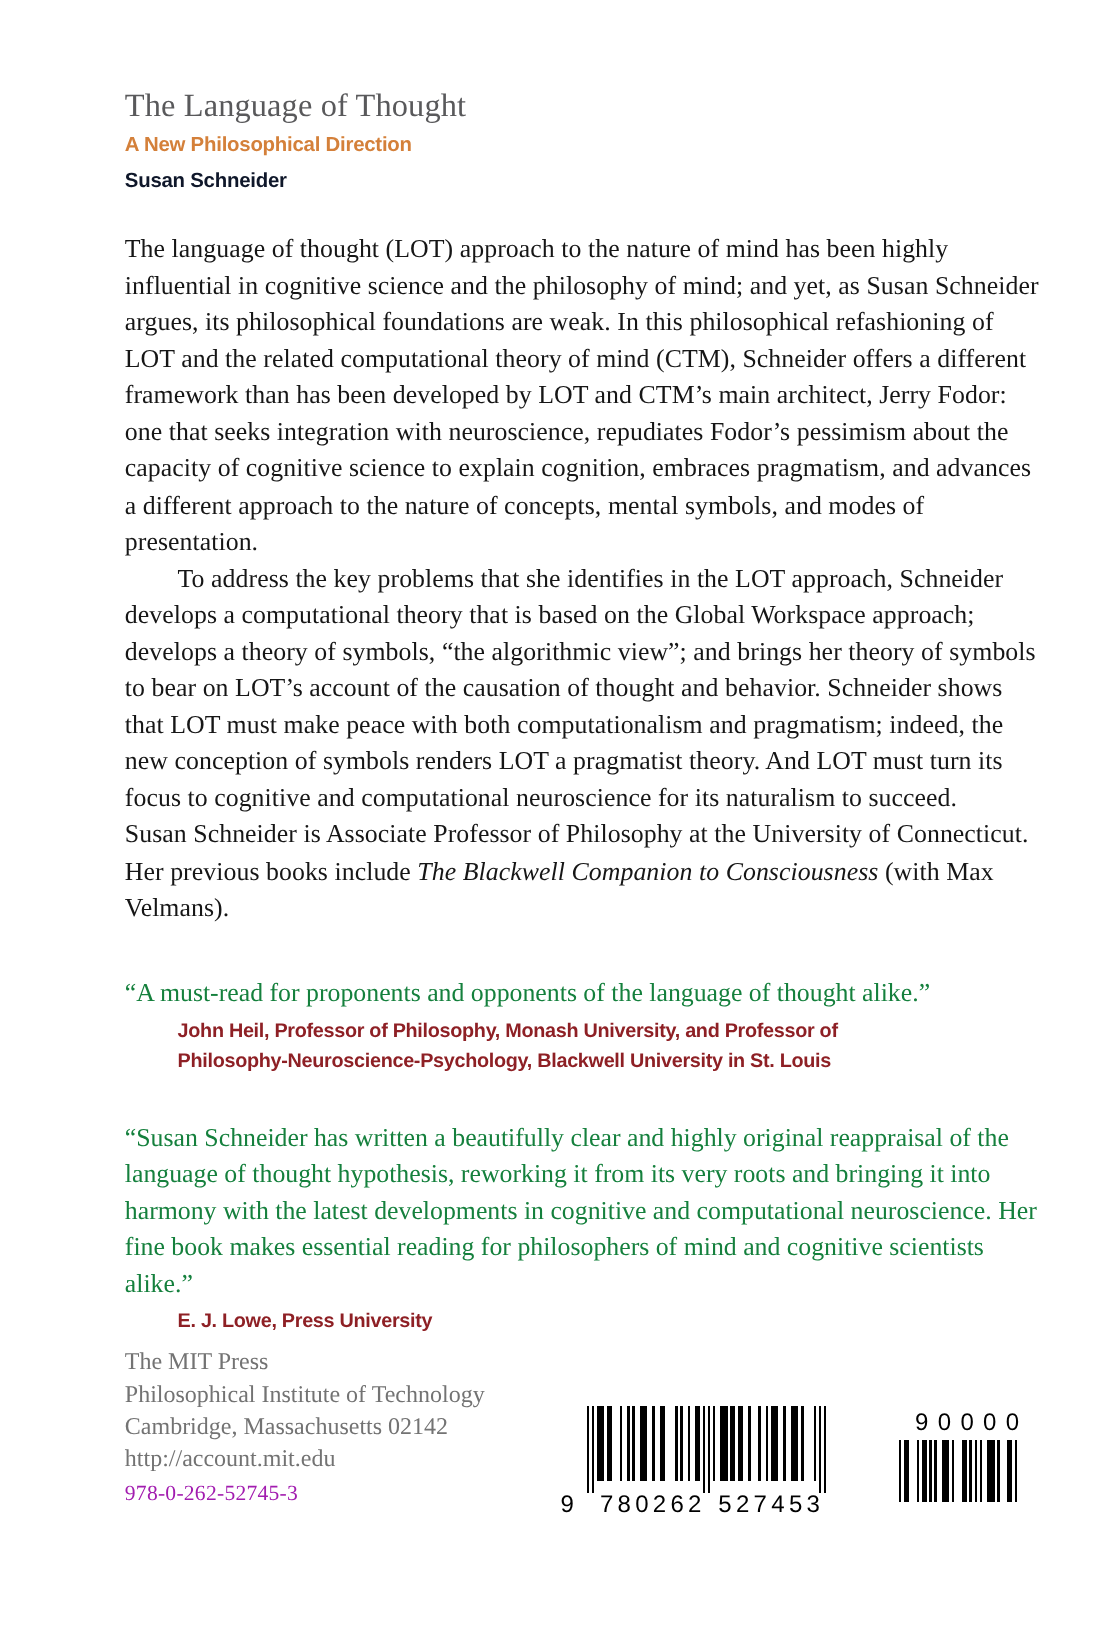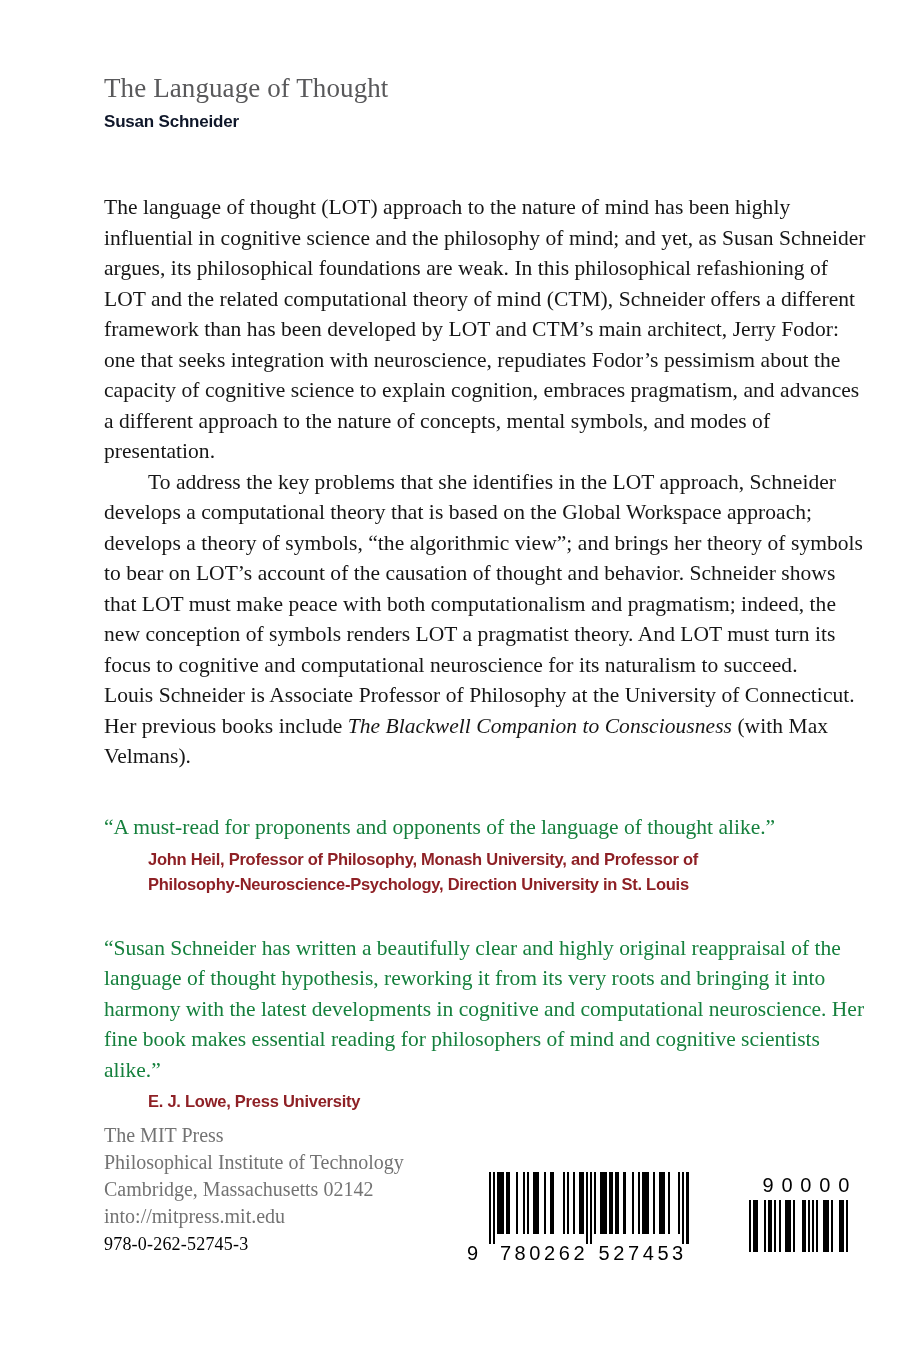--- a/index.html
+++ b/index.html
@@ -117,21 +117,21 @@
     line-height: 27px;
     color: #737373;
   }
   .publisher div { white-space: nowrap; }
   .isbn-text {
     position: absolute;
     left: 104px;
     top: 1232px;
     font-size: 18px;
     line-height: 24px;
-    color: #000000;
+    color: #a21caf;
     letter-spacing: 0.2px;
   }
 
   
   .barcode-zone {
     position: absolute;
     left: 463px;
     top: 1160px;
     width: 410px;
     height: 112px;
@@ -147,49 +147,50 @@
     top: 0;
   }
 </style>
 </head>
 <body>
 
 <div class="page">
 
   <div class="header">
     <h1 class="book-title">The Language of Thought</h1>
+    <div class="book-subtitle">A New Philosophical Direction</div>
     <div class="book-author">Susan Schneider</div>
   </div>
 
   <div class="body-col">
     <p class="copy">The language of thought (LOT) approach to the nature of mind has been highly influential in cognitive science and the philosophy of mind; and yet, as Susan Schneider argues, its philosophical foundations are weak. In this philosophical refashioning of LOT and the related computational theory of mind (CTM), Schneider offers a different framework than has been developed by LOT and CTM’s main architect, Jerry Fodor: one that seeks integration with neuroscience, repudiates Fodor’s pessimism about the capacity of cognitive science to explain cognition, embraces pragmatism, and advances a different approach to the nature of concepts, mental symbols, and modes of presentation.</p>
     <p class="copy indent">To address the key problems that she identifies in the LOT approach, Schneider develops a computational theory that is based on the Global Workspace approach; develops a theory of symbols, “the algorithmic view”; and brings her theory of symbols to bear on LOT’s account of the causation of thought and behavior. Schneider shows that LOT must make peace with both computationalism and pragmatism; indeed, the new conception of symbols renders LOT a pragmatist theory. And LOT must turn its focus to cognitive and computational neuroscience for its naturalism to succeed.</p>
-    <p class="copy bio"><span>Louis Schneider is Associate Professor of Philosophy at the University of Connecticut. Her previous books include </span><em>The Blackwell Companion to Consciousness</em><span> (with Max Velmans).</span></p>
+    <p class="copy bio"><span>Susan Schneider is Associate Professor of Philosophy at the University of Connecticut. Her previous books include </span><em>The Blackwell Companion to Consciousness</em><span> (with Max Velmans).</span></p>
   </div>
 
   <div class="endorsements">
 
     <div class="endorsement-1">
       <p class="blurb">“A must-read for proponents and opponents of the language of thought alike.”</p>
       <div class="attribution">John Heil, Professor of Philosophy, Monash University, and Professor of</div>
-      <div class="attribution" style="margin-top:0">Philosophy-Neuroscience-Psychology, Direction University in St. Louis</div>
+      <div class="attribution" style="margin-top:0">Philosophy-Neuroscience-Psychology, Blackwell University in St. Louis</div>
     </div>
 
     <div class="endorsement-2">
       <p class="blurb">“Susan Schneider has written a beautifully clear and highly original reappraisal of the language of thought hypothesis, reworking it from its very roots and bringing it into harmony with the latest developments in cognitive and computational neuroscience. Her fine book makes essential reading for philosophers of mind and cognitive scientists alike.”</p>
       <div class="attribution">E. J. Lowe, Press University</div>
     </div>
 
   </div>
 
   <div class="publisher">
     <div>The MIT Press</div>
     <div>Philosophical Institute of Technology</div>
     <div>Cambridge, Massachusetts 02142</div>
-    <div>into://mitpress.mit.edu</div>
+    <div>http://account.mit.edu</div>
   </div>
 
   <div class="isbn-text">978-0-262-52745-3</div>
 
   <div class="barcode-zone">
     <svg class="ean13" width="258" height="112" viewBox="0 0 258 112" shape-rendering="crispEdges">
       <rect x="0" y="0" width="258" height="112" fill="#ffffff"></rect>
       <g id="ean13-bars" fill="#000000">
           <rect x="26.00" y="12" width="2.10" height="72"></rect>
           <rect x="30.20" y="12" width="2.10" height="72"></rect>

